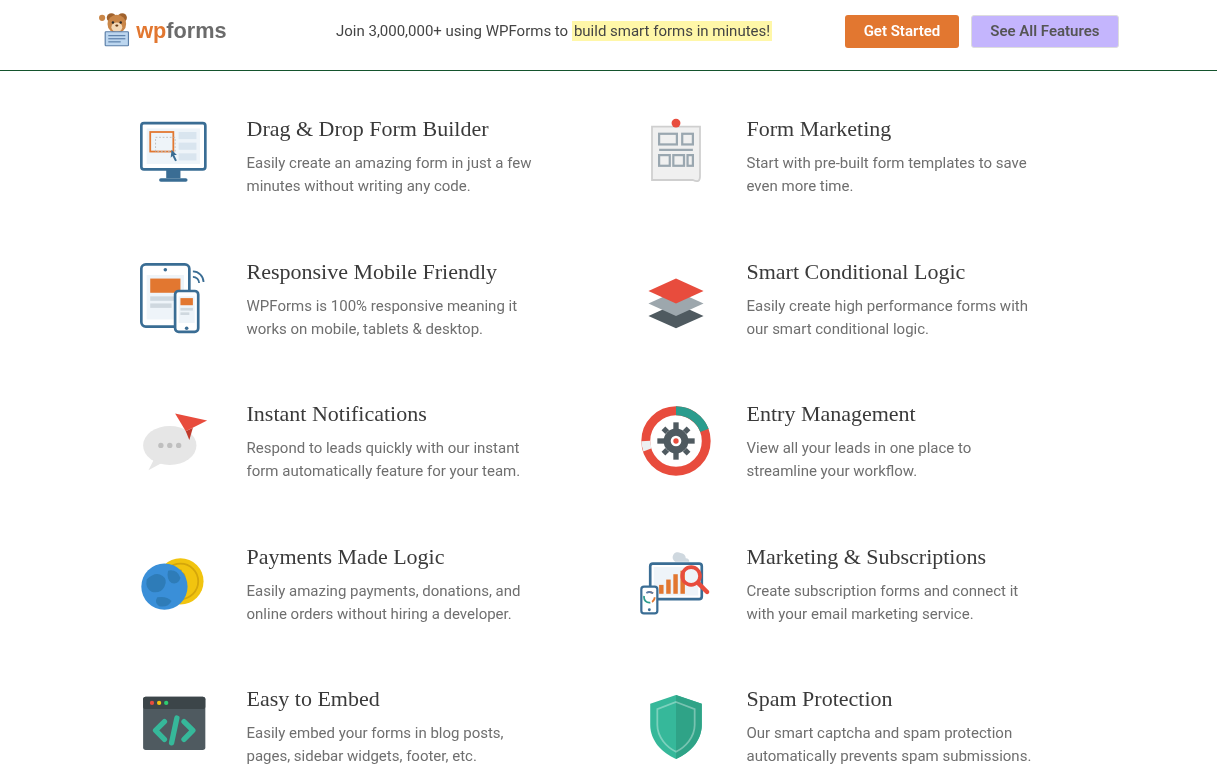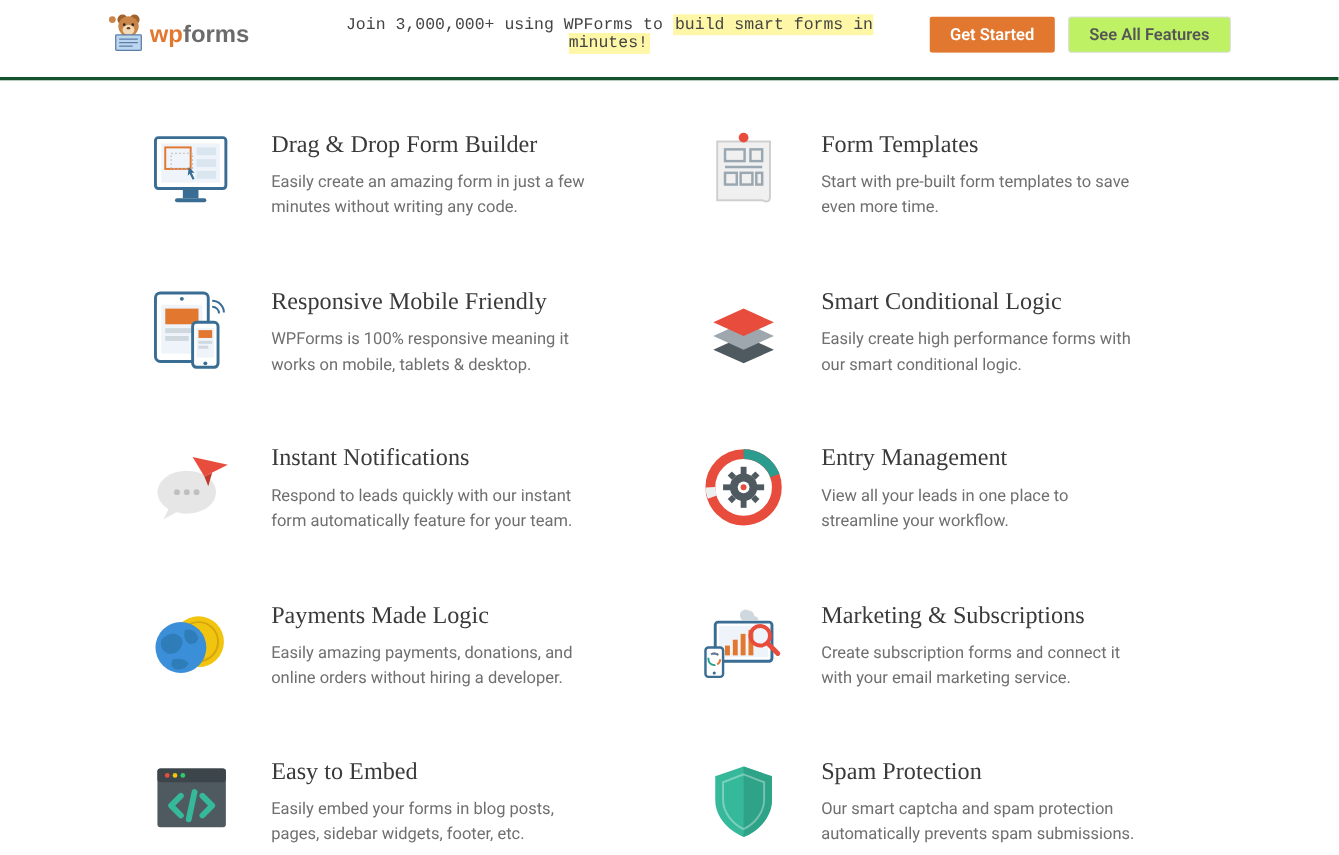--- a/index.html
+++ b/index.html
@@ -7,40 +7,39 @@
     font-family: -apple-system, BlinkMacSystemFont, "Segoe UI", Roboto, Helvetica, Arial, sans-serif;
     color: #444;
     background: #fff;
     width: 1217px;
   }
   .header {
     display: flex;
     align-items: center;
     justify-content: flex-end;
     padding: 10px 0 18px 0;
-    border-bottom: 3px solid #14532d;
+    border-bottom: 1px solid #14532d;
   }
   .header-inner {
     width: 1020px;
     margin: 0 auto;
     display: flex;
     align-items: center;
   }
   .logo {
     display: flex;
     align-items: center;
     margin-right: 40px;
   }
   .logo svg { width: 155px; height: 42px; }
   .tagline {
     font-size: 15px;
     color: #444;
     flex: 1;
     text-align: center;
-    font-family: Liberation Mono, monospace;
   }
   .tagline .hl {
     background: #fff7a8;
     padding: 1px 2px;
   }
   .header-actions {
     display: flex;
     gap: 12px;
     margin-left: 30px;
   }
@@ -54,21 +53,21 @@
     font-weight: 600;
     border-radius: 3px;
     cursor: pointer;
     border: 1px solid transparent;
   }
   .btn-primary {
     background: #e27730;
     color: #fff;
   }
   .btn-secondary {
-    background: #bef264;
+    background: #c4b5fd;
     color: #555;
     border: 1px solid #ddd;
   }
   .features {
     width: 950px;
     margin: 45px auto 0 auto;
     display: grid;
     grid-template-columns: 1fr 1fr;
     column-gap: 50px;
     row-gap: 60px;
@@ -169,21 +168,21 @@
         <circle cx="45" cy="8" r="5" fill="#e84c3d"></circle>
         <rect x="26" y="20" width="20" height="12" fill="none" stroke="#9aa7b0" stroke-width="2.5"></rect>
         <rect x="52" y="20" width="12" height="12" fill="none" stroke="#9aa7b0" stroke-width="2.5"></rect>
         <line x1="26" y1="38" x2="64" y2="38" stroke="#9aa7b0" stroke-width="2.5"></line>
         <rect x="26" y="44" width="12" height="12" fill="none" stroke="#9aa7b0" stroke-width="2.5"></rect>
         <rect x="42" y="44" width="12" height="12" fill="none" stroke="#9aa7b0" stroke-width="2.5"></rect>
         <rect x="58" y="44" width="6" height="12" fill="none" stroke="#9aa7b0" stroke-width="2.5"></rect>
       </svg>
     </div>
     <div class="feature-text">
-      <h3>Form Templates</h3>
+      <h3>Form Marketing</h3>
       <p>Start with pre-built form templates to save even more time.</p>
     </div>
   </div>
 
   <div class="feature">
     <div class="feature-icon">
       <svg viewBox="0 0 90 90">
         <rect x="6" y="6" width="54" height="70" rx="5" fill="#fff" stroke="#3a6d94" stroke-width="3"></rect>
         <circle cx="33" cy="12" r="2" fill="#3a6d94"></circle>
         <rect x="12" y="18" width="42" height="50" fill="#eef4f9"></rect>

